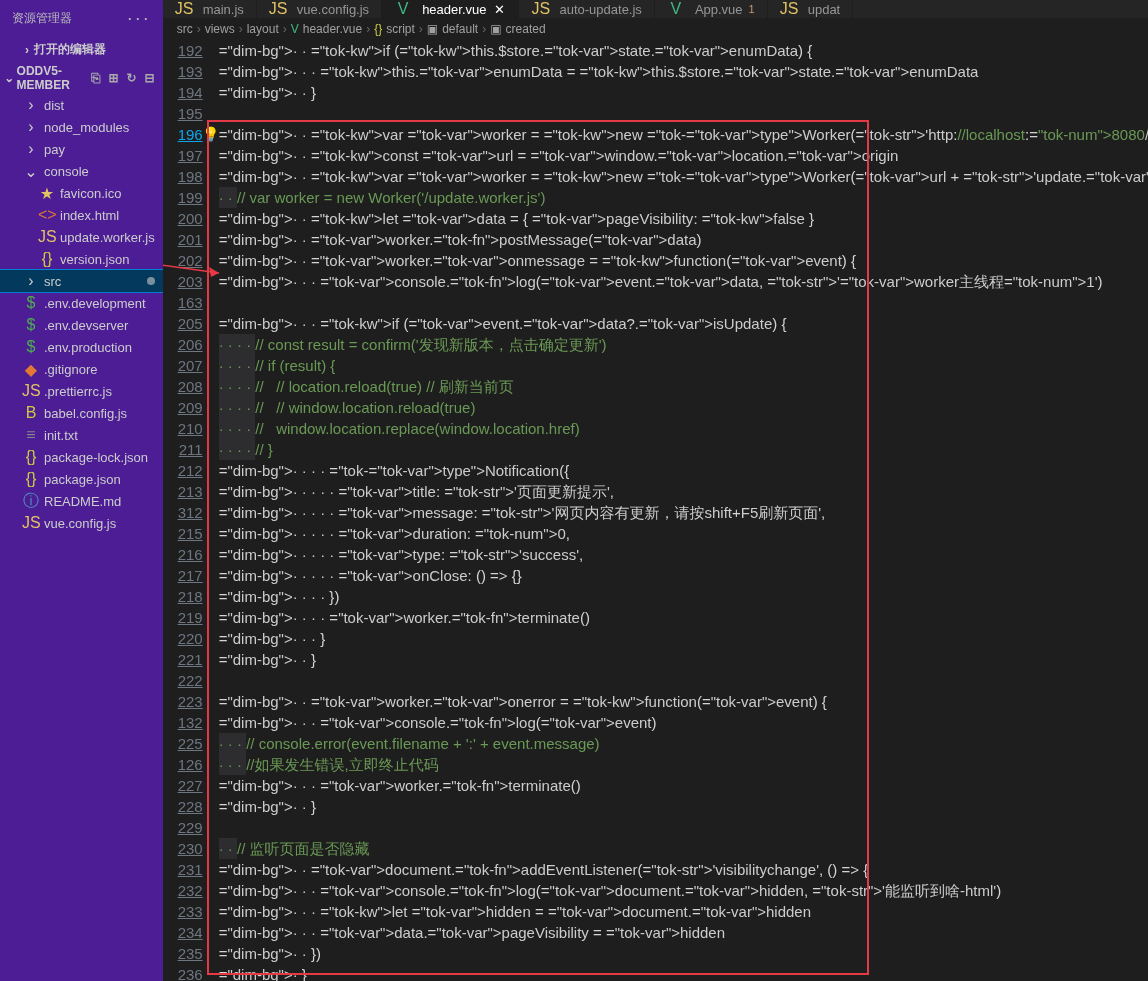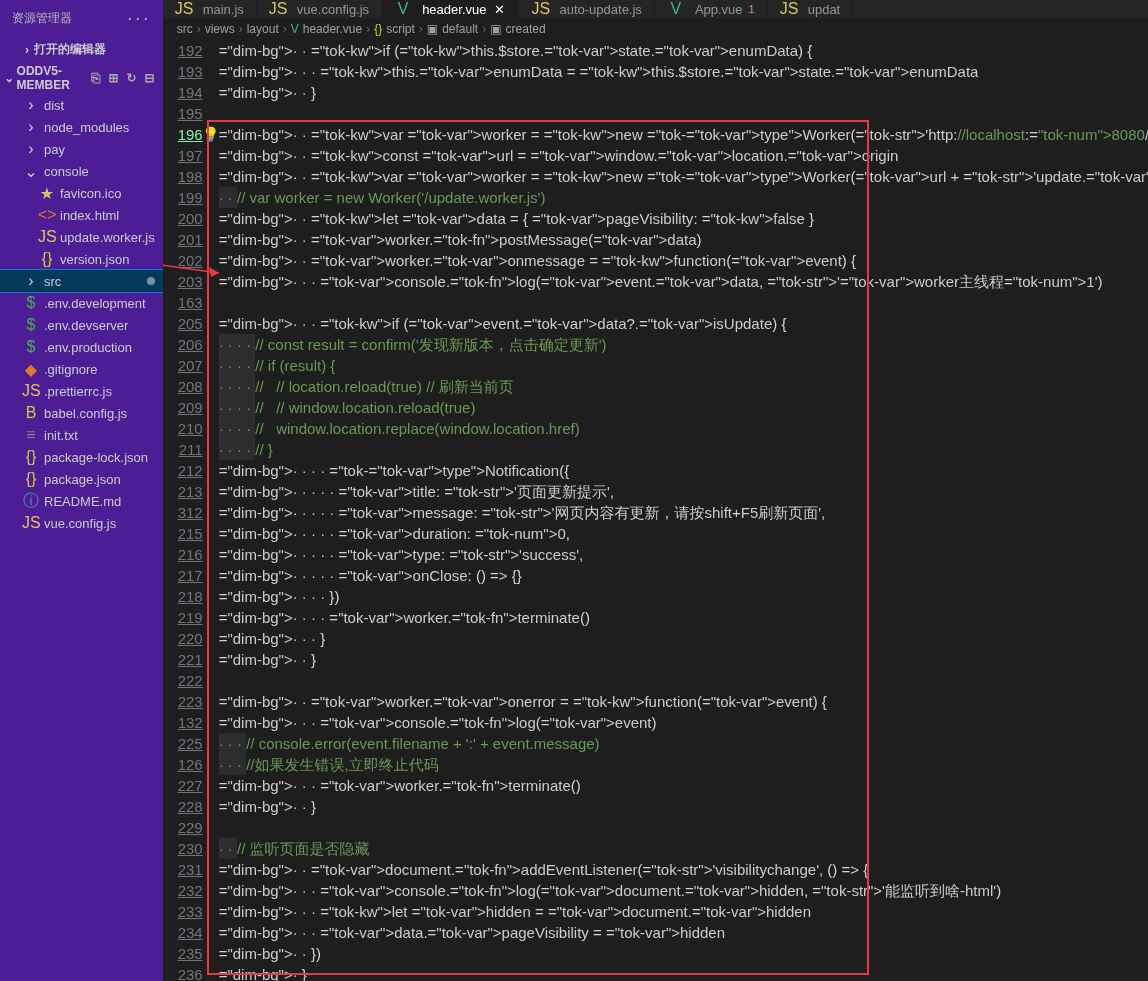--- a/index.html
+++ b/index.html
@@ -29,21 +29,21 @@
 .tab { display: flex; align-items: center; padding: 0 12px; gap: 6px; color: #969696; font-size: 13px; border-right: 1px solid #1e1e1e; cursor: pointer; }
 .tab.active { background: #1e1e1e; color: #fff; }
 .tab .close { width: 14px; text-align: center; }
 .num-badge { color: #cc9871; font-size: 11px; }
 .crumb { display: flex; align-items: center; gap: 4px; padding: 4px 14px; font-size: 12px; color: #a0a0a0; background: #1e1e1e; }
 .crumb .sep { color: #666; }
 .crumb-item { display: flex; align-items: center; gap: 4px; }
 .code-area { flex: 1; position: relative; display: flex; font-family: Consolas, "Courier New", monospace; font-size: 15px; line-height: 21px; }
 .gutter { width: 56px; text-align: right; color: #6e7681; padding: 0 16px 0 0; user-select: none; }
 .gutter .ln { height: 21px; text-decoration: underline; }
-.gutter .ln.hl { color: #86efac; }
+.gutter .ln.hl { color: #0ea5e9; }
 .code { flex: 1; position: relative; }
 .code-line { height: 21px; white-space: pre; }
 .redbox { position: absolute; border: 2px solid #e63946; pointer-events: none; }
 .arrow-svg { position: absolute; pointer-events: none; } .tok-comment { color: #6a9955; } .tok-punc { color: #d4d4d4; }
 .bulb { position: absolute; left: 40px; top: 84px; color: #ffcc00; font-size: 14px; } 
 .dim-bg { background: #2d2d30; display:inline-block; }
 </style>
 </head>
 <body>
 

